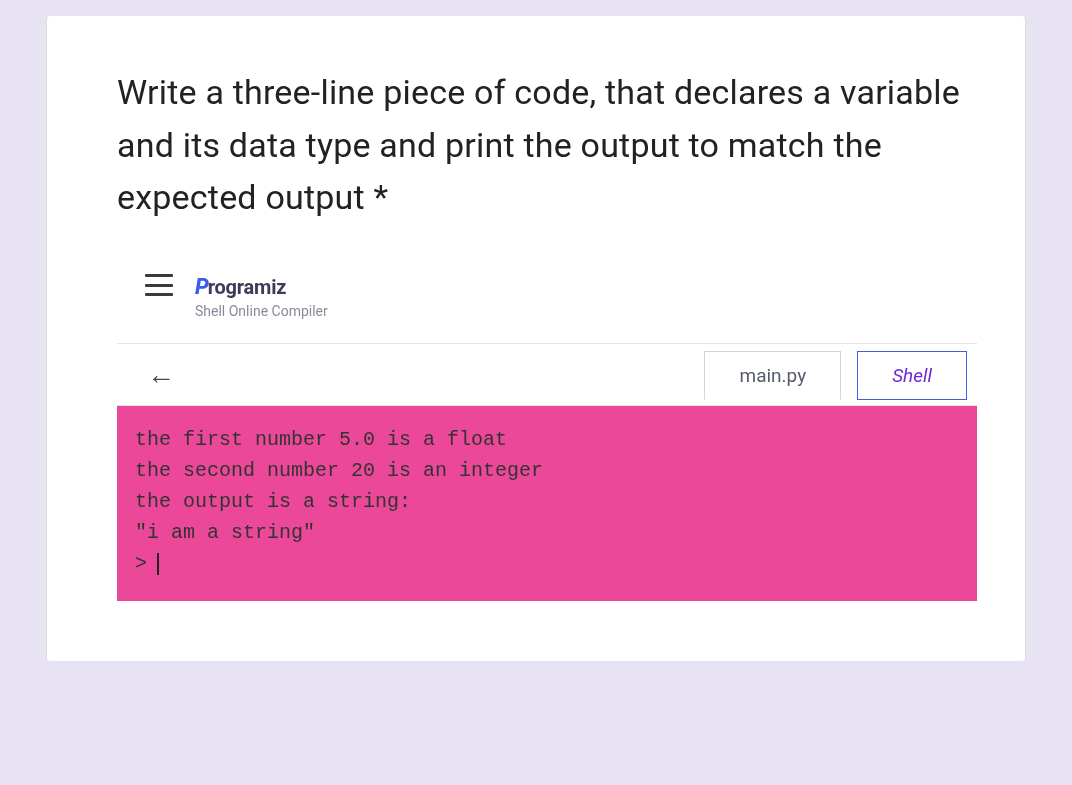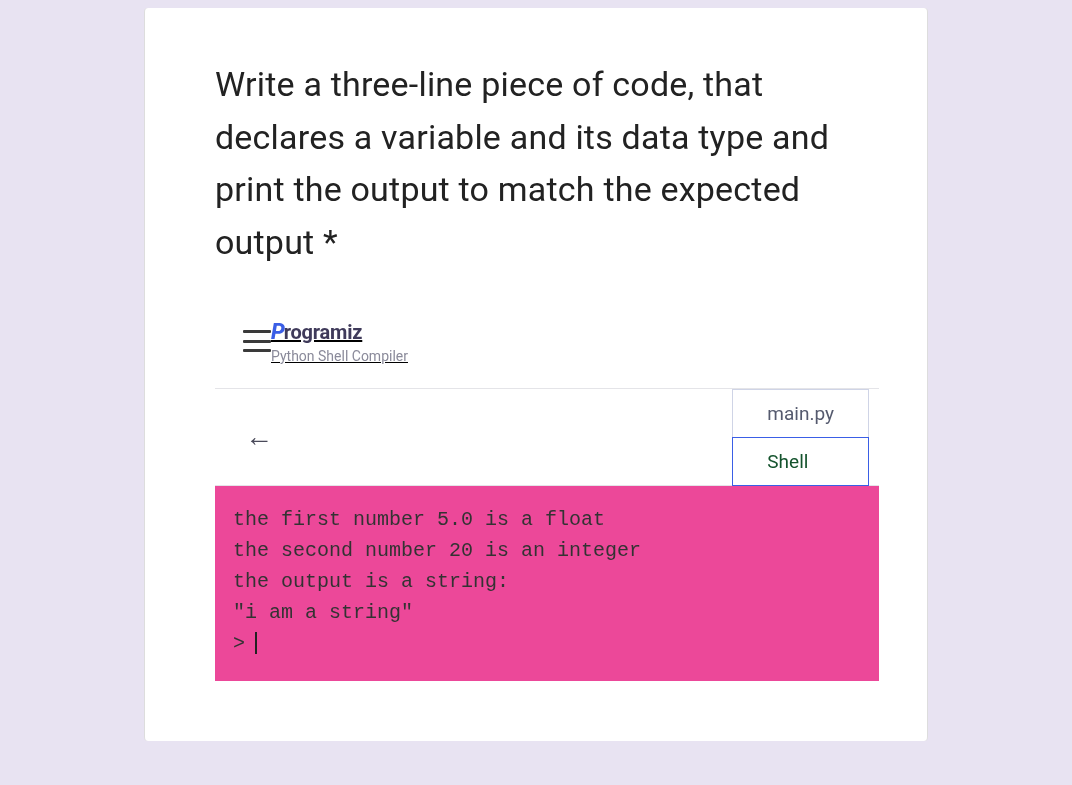--- a/index.html
+++ b/index.html
@@ -6,45 +6,45 @@
   html, body { width: 1072px; height: 785px; }
   body {
     background: #e8e3f2;
     font-family: 'Google Sans', Roboto, Arial, sans-serif;
     display: flex;
     align-items: flex-start;
     justify-content: center;
   }
   .card {
     background: #ffffff;
-    width: 784px;
-    margin-top: 8px;
+    width: 980px;
+    margin-top: 16px;
     padding: 50px 48px 60px 70px;
     border-radius: 4px;
     border-left: 1px solid #ddd;
     border-right: 1px solid #ddd;
   }
   .question {
     font-size: 34px;
     line-height: 1.55;
     color: #222;
     font-weight: 400;
     letter-spacing: 0.2px;
     margin-bottom: 50px;
   }
   .required { color: #222; }
   .compiler-wrap {
     background: #fff;
   }
   .compiler-header {
     display: flex;
-    align-items: center;
+    align-items: flex-start;
+    gap: 22px;
     padding: 0 0 14px 0;
     margin-left: 28px;
-    text-decoration: underline;
   }
   .hamburger {
     width: 28px;
     height: 22px;
     display: flex;
     flex-direction: column;
     justify-content: space-between;
     cursor: pointer;
   }
   .hamburger span {
@@ -86,37 +86,37 @@
   }
   .back-arrow {
     font-size: 28px;
     color: #4a4a5a;
     padding: 14px 30px;
     cursor: pointer;
     user-select: none;
   }
   .tabs {
     display: flex;
-    gap: 0;
+    gap: 16px;
     padding-right: 10px;
-    flex-direction: column;
   }
   .tab {
     border: 1px solid #cfd4e6;
     padding: 12px 34px;
     font-size: 19px;
     color: #555a6e;
     background: #fff;
     cursor: pointer;
     border-bottom: 1px solid #fff;
     margin-bottom: -1px;
   }
   .tab.active {
     border-color: #3a5ee6;
-    color: #14532d;
+    color: #6d28d9;
+    font-style: italic;
   }
   .shell {
     background: #ec4899;
     padding: 18px 18px 22px 18px;
     font-family: Menlo, Consolas, "Courier New", monospace;
     font-size: 20px;
     color: #333;
     line-height: 1.55;
     white-space: pre;
   }
@@ -148,21 +148,21 @@
     <div class="compiler-header">
       <div class="hamburger">
         <span></span>
           <span></span>
           <span></span>
       </div>
       <div class="brand-col">
         <div class="brand">
           <span class="p-letter">P</span><span class="rest">rogramiz</span>
         </div>
-        <div class="subtitle">Python Shell Compiler</div>
+        <div class="subtitle">Shell Online Compiler</div>
       </div>
     </div>
 
     <div class="toolbar">
       <div class="back-arrow">←</div>
       <div class="tabs">
         <div class="tab">main.py</div>
         <div class="tab active">Shell</div>
       </div>
     </div>

